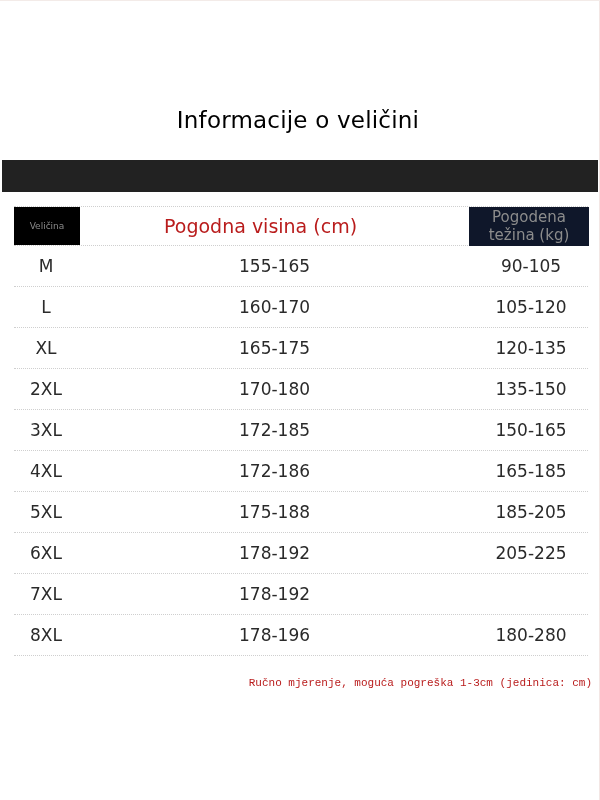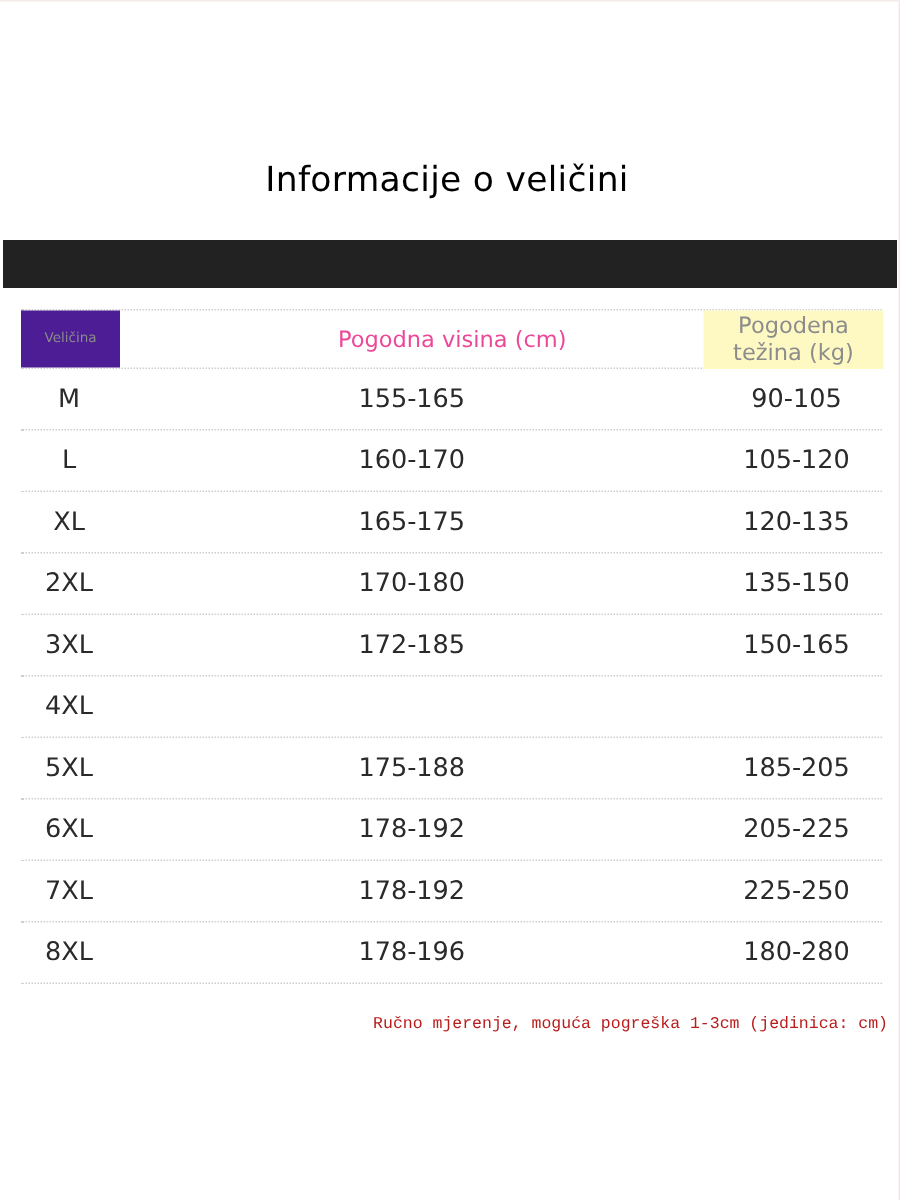--- a/index.html
+++ b/index.html
@@ -54,49 +54,48 @@
       border-top: 1px dotted #cfcfcf;
       border-bottom: 1px dotted #cfcfcf;
       box-sizing: border-box;
     }
     .hdr .c1 {
       position: absolute;
       left: 0;
       top: 0;
       width: 66px;
       height: 38px;
-      background: #4c1d95;
+      background: #000000;
       font-size: 9px;
       color: #8a8a8a;
       line-height: 38px;
       text-align: center;
     }
     .hdr .c2 {
       position: absolute;
       left: 150px;
       width: 275px;
       top: 0;
       height: 38px;
       line-height: 38px;
-      text-align: center;
-      font-size: 15px;
-      color: #ec4899;
+      font-size: 19px;
+      color: #b91c1c;
     }
     .hdr .c3 {
       position: absolute;
       left: 455px;
       width: 120px;
       top: 0;
       height: 38px;
       text-align: center;
       font-size: 15px;
       line-height: 18px;
       padding-top: 1px;
       color: #8c8c8c;
-      background: #fef9c3;
+      background: #0f172a;
     }
     .row {
       position: relative;
       height: 41px;
       border-bottom: 1px dotted #cfcfcf;
       box-sizing: border-box;
       font-size: 17px;
       color: #2a2a2a;
     }
     .row .size {
@@ -172,35 +171,36 @@
     <div class="height">170-180</div>
     <div class="weight">135-150</div>
   </div>
   <div class="row">
     <div class="size">3XL</div>
     <div class="height">172-185</div>
     <div class="weight">150-165</div>
   </div>
   <div class="row">
     <div class="size">4XL</div>
+    <div class="height">172-186</div>
+    <div class="weight">165-185</div>
   </div>
   <div class="row">
     <div class="size">5XL</div>
     <div class="height">175-188</div>
     <div class="weight">185-205</div>
   </div>
   <div class="row">
     <div class="size">6XL</div>
     <div class="height">178-192</div>
     <div class="weight">205-225</div>
   </div>
   <div class="row">
     <div class="size">7XL</div>
     <div class="height">178-192</div>
-    <div class="weight">225-250</div>
   </div>
   <div class="row">
     <div class="size">8XL</div>
     <div class="height">178-196</div>
     <div class="weight">180-280</div>
   </div>
 </div>
 
 <div class="note">Ručno mjerenje, moguća pogreška 1-3cm (jedinica: cm)</div>
 

